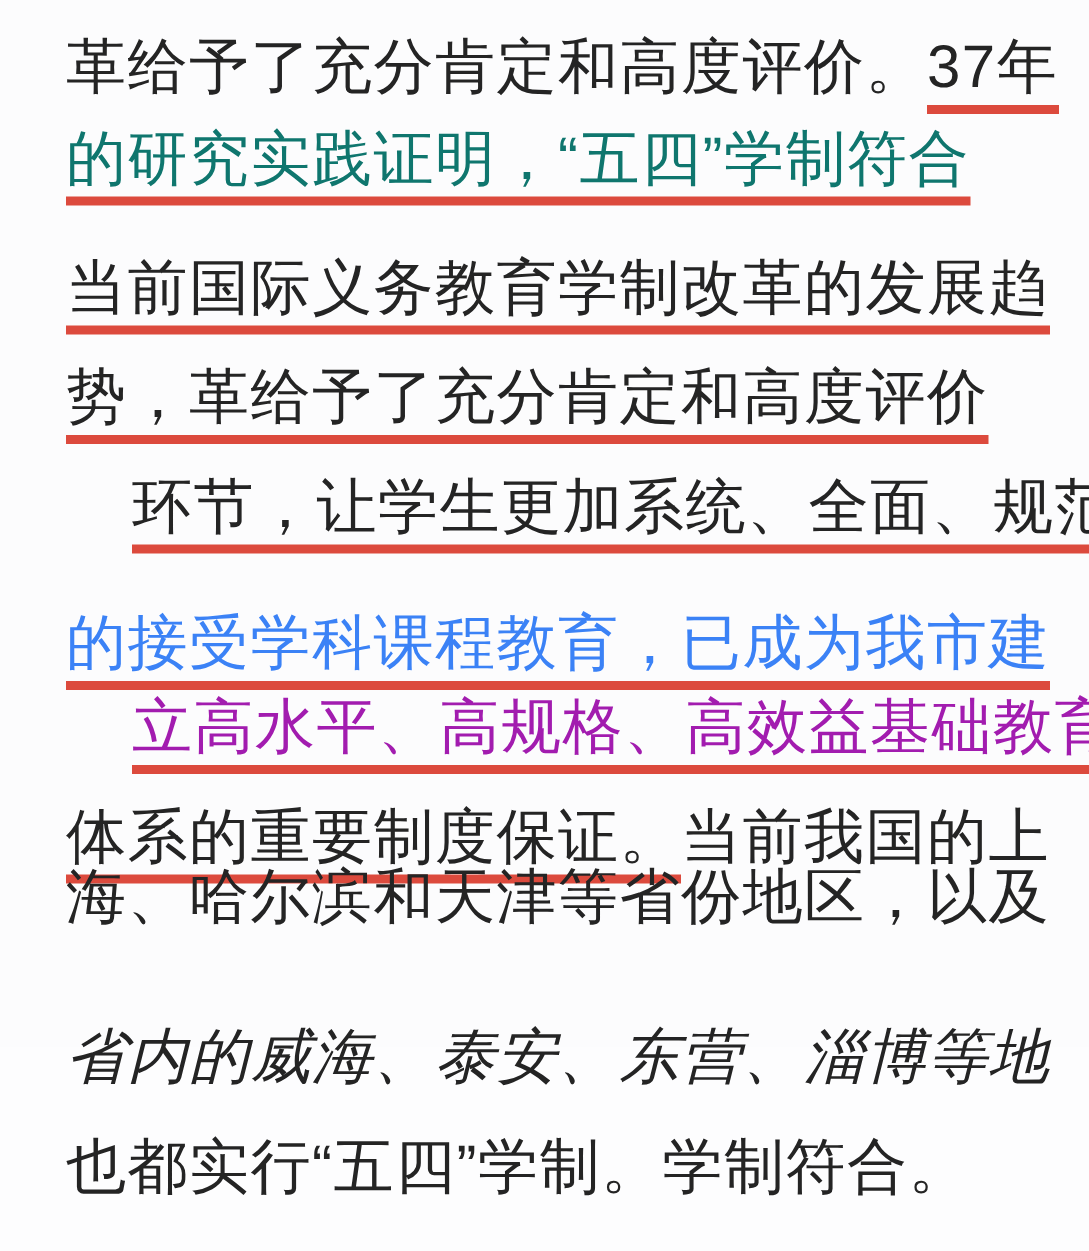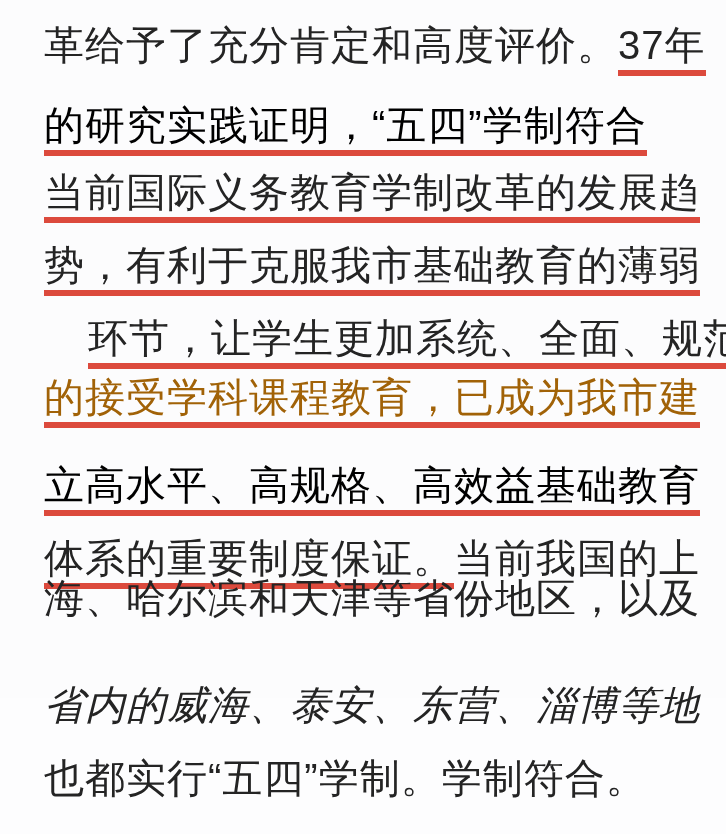--- a/index.html
+++ b/index.html
@@ -41,24 +41,24 @@
     border-bottom: 6px solid var(--mark-color, #dc4a3d);
     padding-bottom: 3px;
   }
 </style>
 </head>
 <body>
 
 <div class="page" style="background: rgb(252, 252, 253);">
   <div class="doc-body" id="doc-body">
       <div class="line" style="top: 20px; color: rgb(36, 36, 36);"><span class="seg">革给予了充分肯定和高度评价。</span><span class="seg marked">37年</span></div>
-      <div class="line" style="top: 100px; color: #000000;"><span class="seg marked">的研究实践证明，“五四”学制符合</span></div>
+      <div class="line" style="top: 81px; color: #0f766e;"><span class="seg marked">的研究实践证明，“五四”学制符合</span></div>
       <div class="line" style="top: 166.6px; color: rgb(36, 36, 36);"><span class="seg marked">当前国际义务教育学制改革的发展趋</span></div>
-      <div class="line" style="top: 239.9px; color: rgb(36, 36, 36);"><span class="seg marked">势，有利于克服我市基础教育的薄弱</span></div>
+      <div class="line" style="top: 239.9px; color: rgb(36, 36, 36);"><span class="seg marked">势，革给予了充分肯定和高度评价</span></div>
       <div class="line" style="top: 313.2px; color: rgb(36, 36, 36); margin-left: 44px;"><span class="seg marked">环节，让学生更加系统、全面、规范</span></div>
-      <div class="line" style="top: 372px; color: #a16207;"><span class="seg marked">的接受学科课程教育，已成为我市建</span></div>
-      <div class="line" style="top: 459.8px; color: #000000;"><span class="seg marked">立高水平、高规格、高效益基础教育</span></div>
+      <div class="line" style="top: 404px; color: #3b82f6;"><span class="seg marked">的接受学科课程教育，已成为我市建</span></div>
+      <div class="line" style="top: 459.8px; color: #a21caf; margin-left: 44px;"><span class="seg marked">立高水平、高规格、高效益基础教育</span></div>
       <div class="line" style="top: 533.1px; color: rgb(36, 36, 36);"><span class="seg marked">体系的重要制度保证。</span><span class="seg">当前我国的上</span></div>
       <div class="line" style="top: 573px; color: rgb(36, 36, 36);"><span class="seg">海、哈尔滨和天津等省份地区，以及</span></div>
       <div class="line" style="top: 679.7px; color: rgb(36, 36, 36); font-style: italic;"><span class="seg">省内的威海、泰安、东营、淄博等地</span></div>
       <div class="line" style="top: 753px; color: rgb(36, 36, 36);"><span class="seg">也都实行“五四”学制。学制符合。</span></div>
     </div>
 </div>
 
 </body></html>

